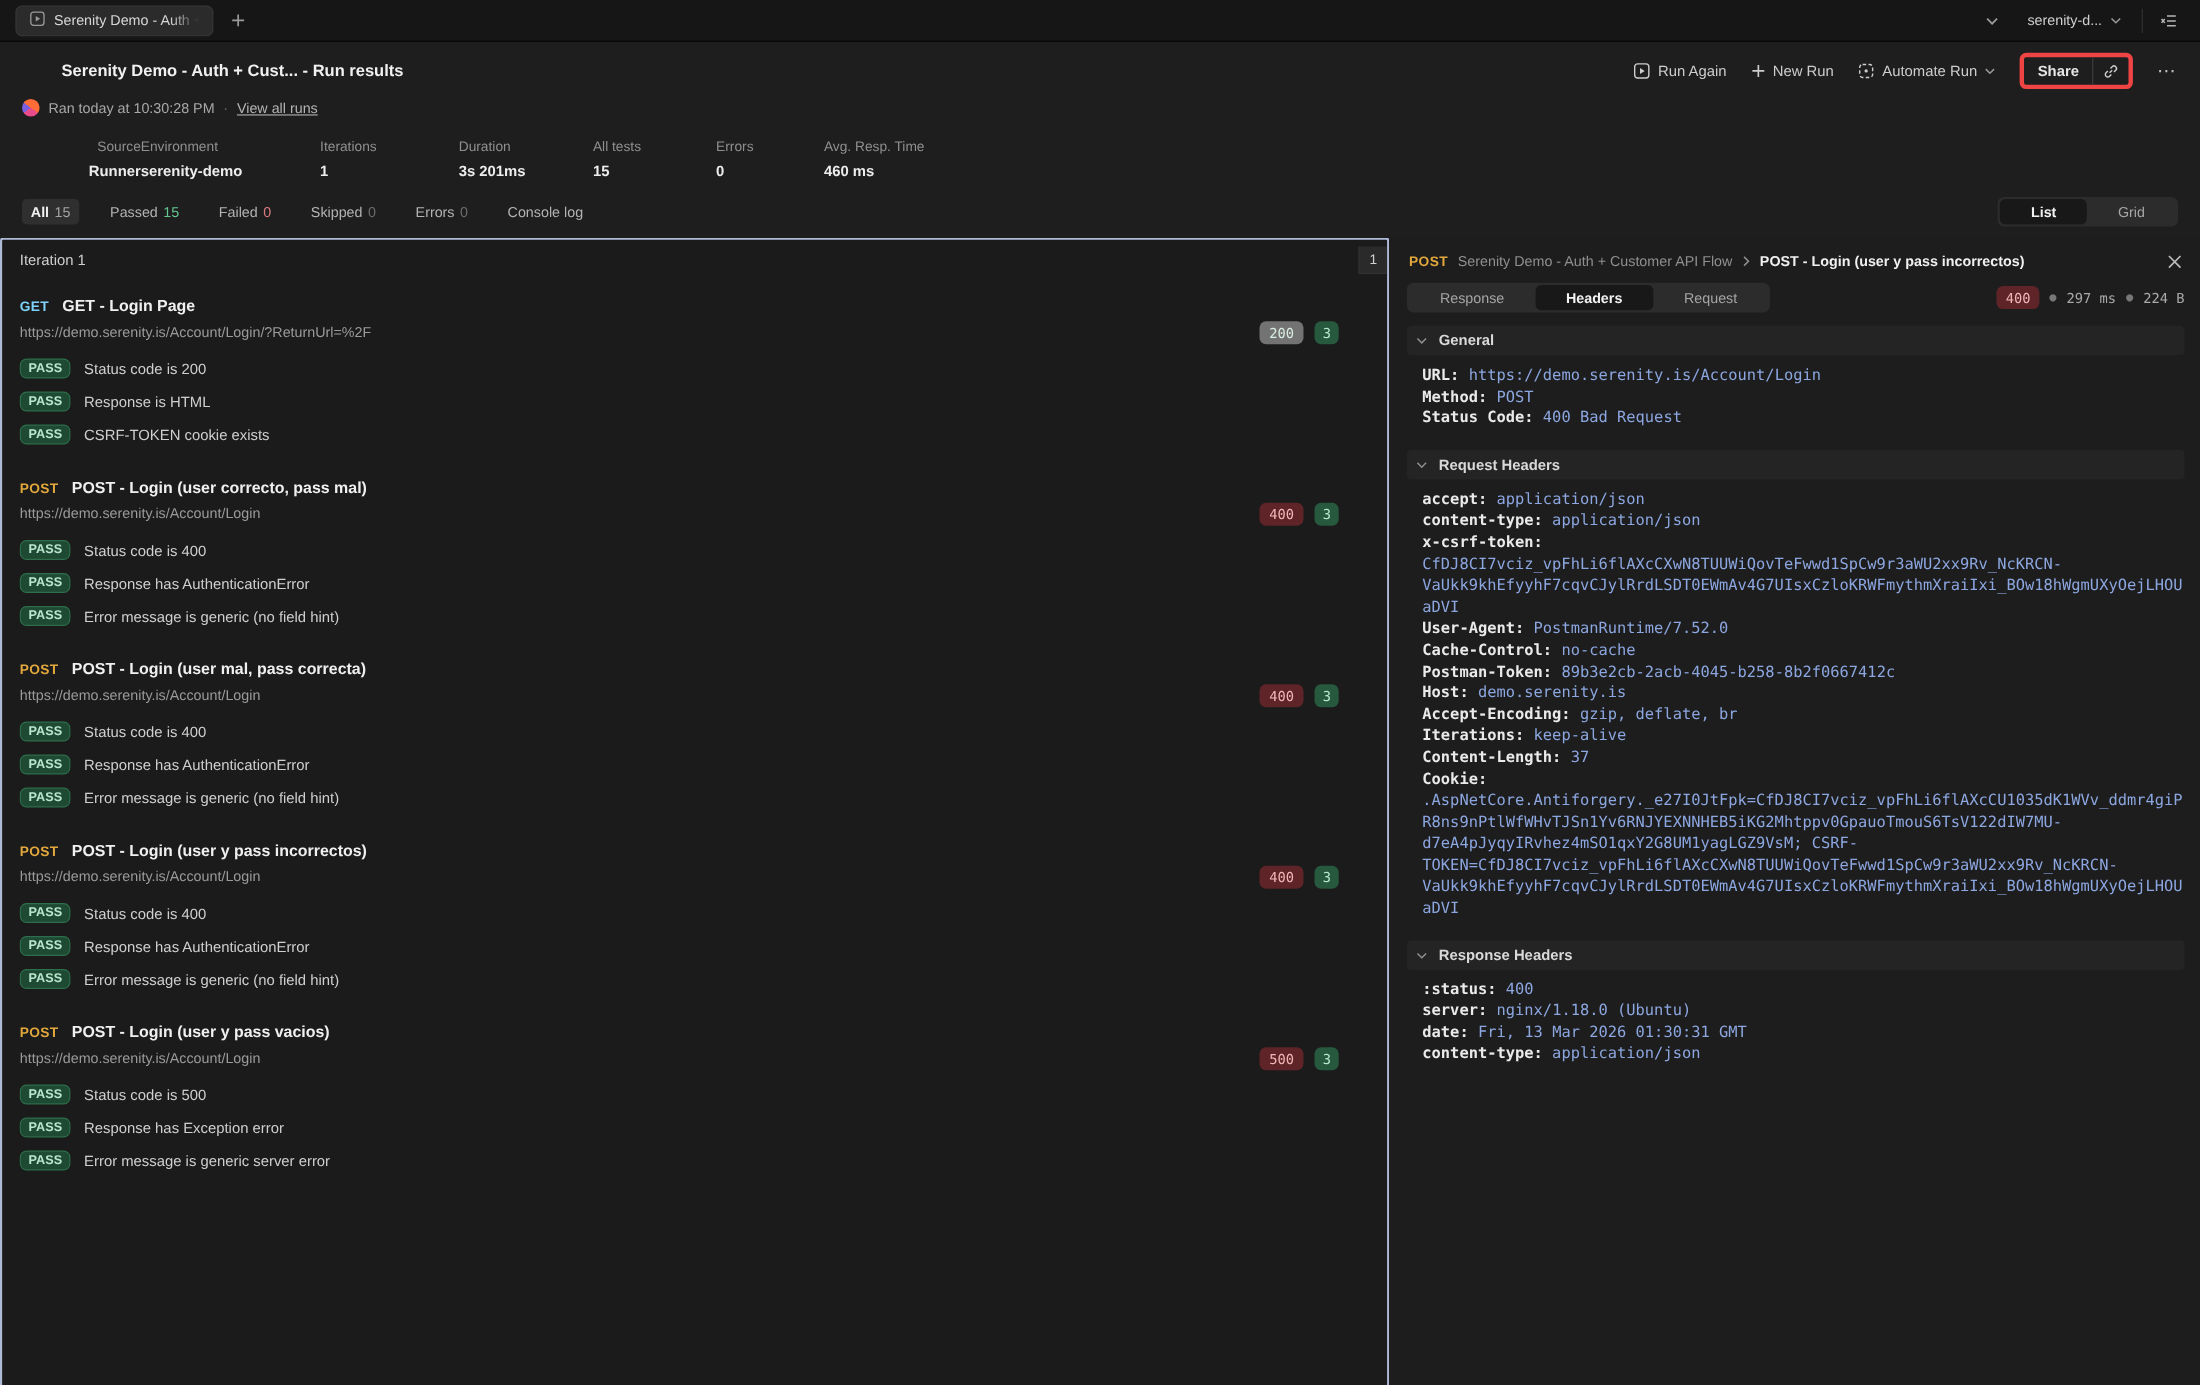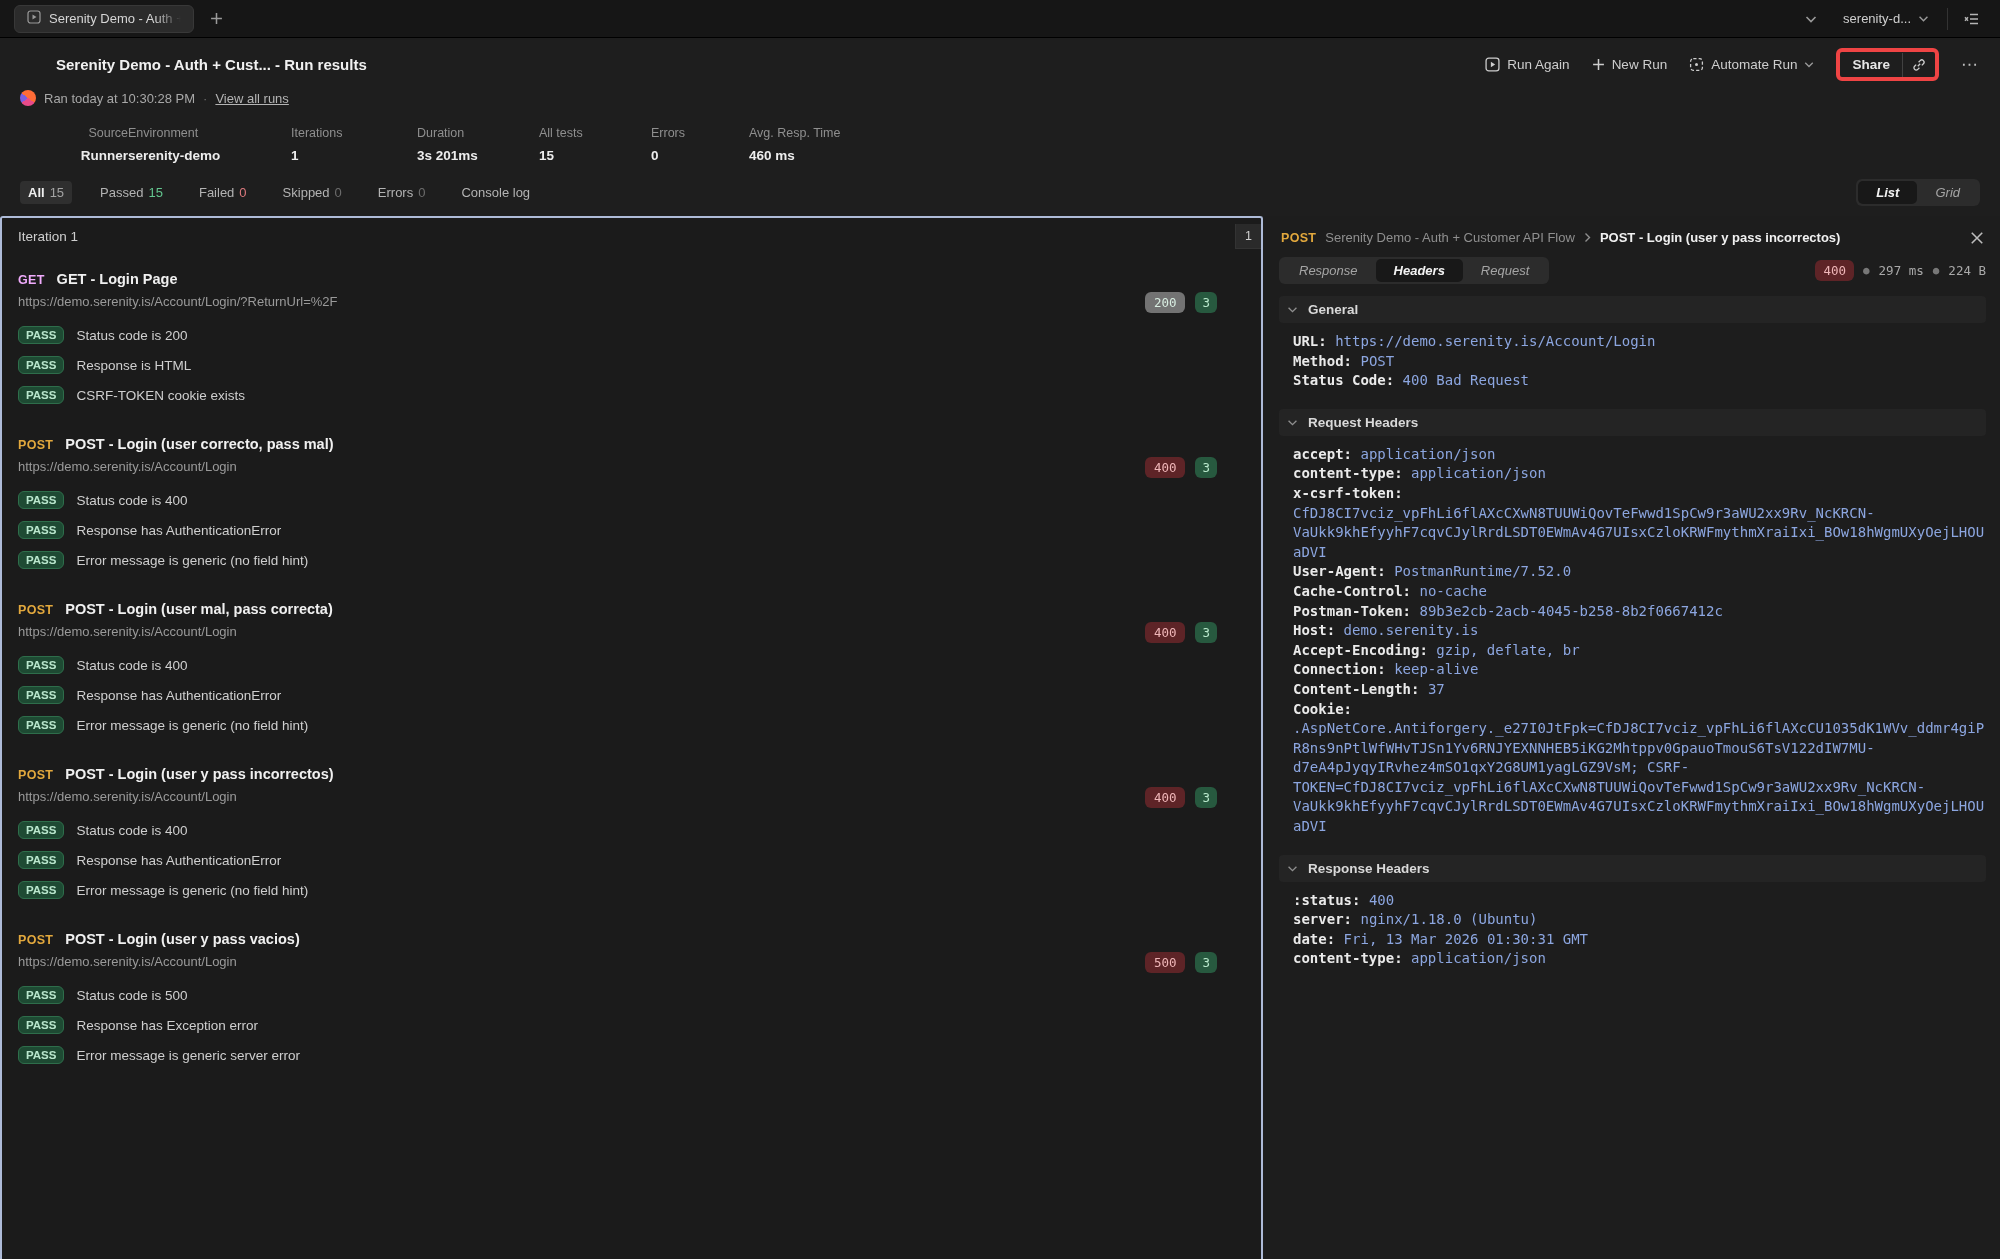--- a/index.html
+++ b/index.html
@@ -44,37 +44,37 @@
   .stat:nth-child(4){width:122px;} .stat:nth-child(5){width:112px;} .stat:nth-child(6){width:98px;}
 
   
   .filterrow { display:flex; align-items:center; padding:12px 20px 10px 20px; font-size:13px; }
   .filters { display:flex; align-items:center; gap:20px; }
   .filter { display:flex; gap:5px; align-items:center; color:#b3b3b3; padding:4px 8px; border-radius:4px; }
   .filter.active { background:#2f2f2f; color:#f0f0f0; font-weight:bold; }
   .filter.active .cnt { font-weight:normal; }
   .cnt-gray { color:#a3a3a3; } .cnt-green { color:#63c68f; } .cnt-red { color:#dd7a7e; } .cnt-dim { color:#6c6c6c; }
   .seg { margin-left:auto; display:flex; background:#2c2c2c; border-radius:6px; padding:2px; }
-  .seg .seg-item { padding:4px 18px; border-radius:5px; color:#a5a5a5; font-size:13px;font-style:italic; }
+  .seg .seg-item { padding:4px 28px; border-radius:5px; color:#a5a5a5; font-size:13px; }
   .seg .seg-item.active { background:#181818; color:#f2f2f2; font-weight:bold; }
 
   
   .main { display:flex; height:1073px; }
   .results-panel { position:relative; width:1263px; background:#1b1b1b;
                    border:2px solid #aebbd8; border-bottom:none; border-radius:3px 3px 0 0; overflow:hidden; }
   .iter-head { display:flex; align-items:center; padding:6px 0 6px 16px; }
   .iter-title { font-size:13.5px; color:#cfcfcf; }
   .iter-badge { margin-left:auto; width:26px; height:25px; background:#2a2a2a; color:#d0d0d0;
                 font-size:12.5px; display:flex; align-items:center; justify-content:center;
                 border-left:1px solid #333; border-bottom:1px solid #333; }
   .req-list { padding:0 16px; }
   .req { position:relative; margin-top:16px; padding-bottom:14px; }
   .req-toprow { display:flex; align-items:baseline; gap:12px; }
   .method { font-size:12.5px; font-weight:bold; letter-spacing:.3px; }
-  .method.get { color:#f0abfc; } .method.post { color:#e2a83d; }
+  .method.get { color:#7dd3fc; } .method.post { color:#e2a83d; }
   .req-name { font-size:14.5px; font-weight:bold; color:#f0f0f0; }
   .req-url { margin-top:7px; font-size:13px; color:#9a9a9a; }
   .req-badges { position:absolute; right:28px; top:21px; display:flex; gap:10px; }
   .code-badge { font-family:"DejaVu Sans Mono", monospace; font-size:12.5px; padding:3px 9px; border-radius:6px; }
   .code-badge.green { background:#737373; color:#d8ede1; }
   .code-badge.red { background:#5e2427; color:#efb6b8; }
   .count-badge { font-family:"DejaVu Sans Mono", monospace; font-size:12.5px; padding:3px 7px;
                  border-radius:6px; background:#27593f; color:#b9e8cc; }
   .tests { margin-top:15px; display:flex; flex-direction:column; gap:8px; }
   .test { display:flex; align-items:center; gap:12px; height:22px; }
@@ -450,21 +450,21 @@
       </div>
       <div class="section-body">
         <div class="kv"><span class="k">accept:</span> <span class="v">application/json</span></div>
         <div class="kv"><span class="k">content-type:</span> <span class="v">application/json</span></div>
         <div class="kv"><span class="k">x-csrf-token:</span> <span class="v">CfDJ8CI7vciz_vpFhLi6flAXcCXwN8TUUWiQovTeFwwd1SpCw9r3aWU2xx9Rv_NcKRCN-VaUkk9khEfyyhF7cqvCJylRrdLSDT0EWmAv4G7UIsxCzloKRWFmythmXraiIxi_BOw18hWgmUXyOejLHOUaDVI</span></div>
         <div class="kv"><span class="k">User-Agent:</span> <span class="v">PostmanRuntime/7.52.0</span></div>
         <div class="kv"><span class="k">Cache-Control:</span> <span class="v">no-cache</span></div>
         <div class="kv"><span class="k">Postman-Token:</span> <span class="v">89b3e2cb-2acb-4045-b258-8b2f0667412c</span></div>
         <div class="kv"><span class="k">Host:</span> <span class="v">demo.serenity.is</span></div>
         <div class="kv"><span class="k">Accept-Encoding:</span> <span class="v">gzip, deflate, br</span></div>
-        <div class="kv"><span class="k">Connection:</span> <span class="v">keep-alive</span></div>
+        <div class="kv"><span class="k">Iterations:</span> <span class="v">keep-alive</span></div>
         <div class="kv"><span class="k">Content-Length:</span> <span class="v">37</span></div>
         <div class="kv"><span class="k">Cookie:</span> <span class="v">.AspNetCore.Antiforgery._e27I0JtFpk=CfDJ8CI7vciz_vpFhLi6flAXcCU1035dK1WVv_ddmr4giPR8ns9nPtlWfWHvTJSn1Yv6RNJYEXNNHEB5iKG2Mhtppv0GpauoTmouS6TsV122dIW7MU-d7eA4pJyqyIRvhez4mSO1qxY2G8UM1yagLGZ9VsM; CSRF-TOKEN=CfDJ8CI7vciz_vpFhLi6flAXcCXwN8TUUWiQovTeFwwd1SpCw9r3aWU2xx9Rv_NcKRCN-VaUkk9khEfyyhF7cqvCJylRrdLSDT0EWmAv4G7UIsxCzloKRWFmythmXraiIxi_BOw18hWgmUXyOejLHOUaDVI</span></div>
       </div>
 
       <div class="section-head">
         <svg width="11" height="7" viewBox="0 0 12 8" fill="none" stroke="currentColor" stroke-width="1.5">
             <path d="M1.5 2 L6 6.5 L10.5 2"></path>
           </svg>
         <span>Response Headers</span>
       </div>

